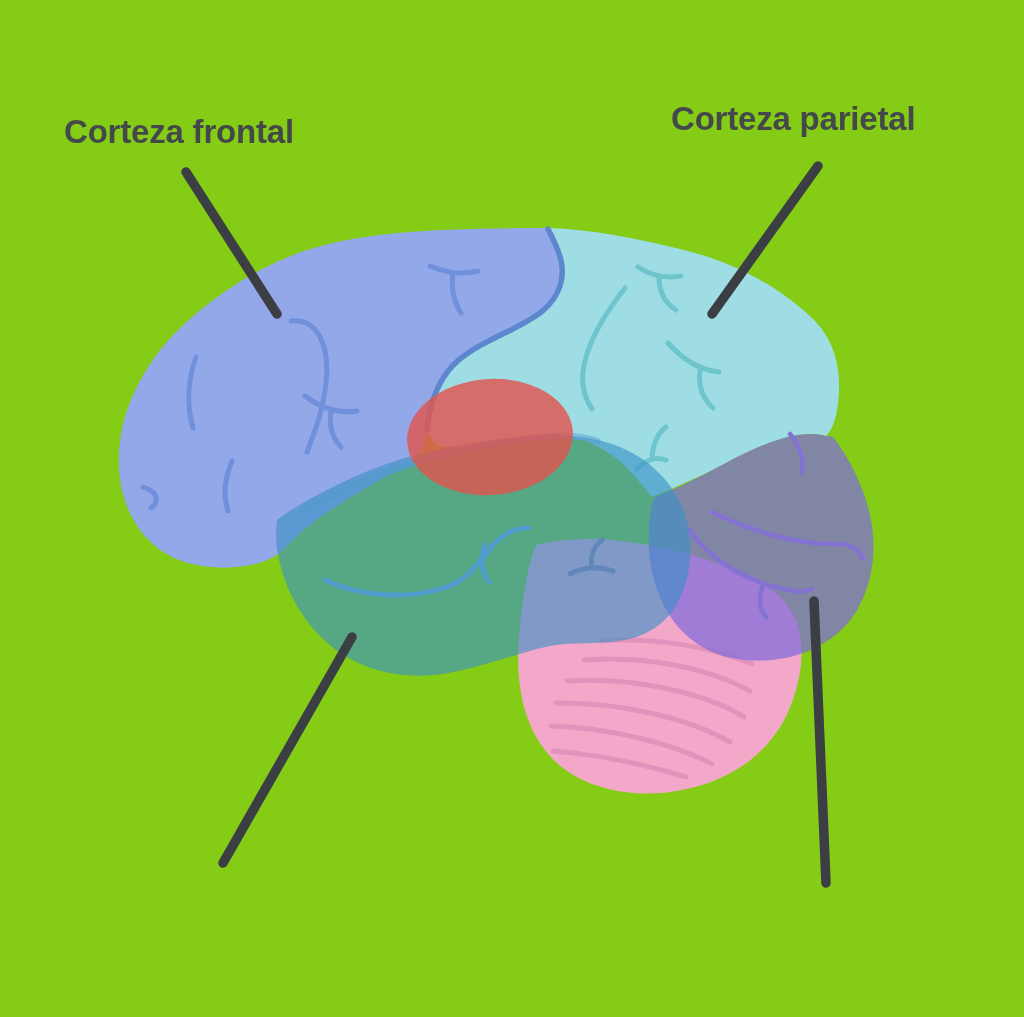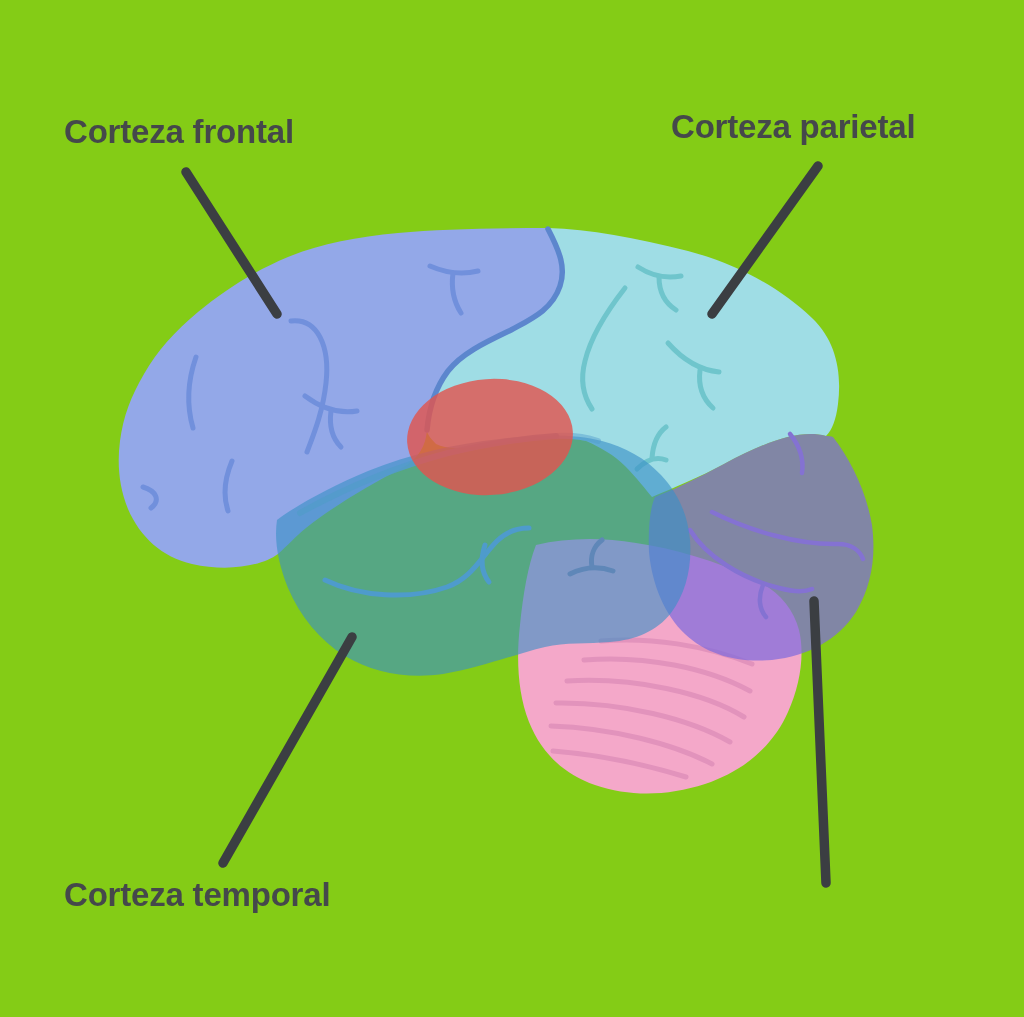--- a/index.html
+++ b/index.html
@@ -14,21 +14,21 @@
   .region-label{
     position:absolute;
     font-weight:700;
     font-size:33px;
     letter-spacing:-0.2px;
     color:#45484B;
     white-space:nowrap;
     user-select:none;
   }
   .lbl-frontal  {left:64px;  top:113px;}
-  .lbl-parietal {left:671px; top:108px;}
+  .lbl-parietal {left:671px; top:100px;}
   .lbl-temporal {left:64px;  top:876px;}
   .lbl-occipital{left:667px; top:894px;}
 </style>
 </head>
 <body>
 
 <div id="stage">
 
   <svg width="1024" height="1017" viewBox="0 0 1024 1017">
 
@@ -131,14 +131,13 @@
     <g stroke-width="9.5" stroke-linecap="round" stroke="#3B3E42">
       <line x1="186" y1="172" x2="277" y2="314"></line>
       <line x1="818" y1="166" x2="712" y2="314"></line>
       <line x1="352" y1="637" x2="223" y2="863"></line>
       <line x1="814" y1="601" x2="826" y2="883"></line>
     </g>
   </svg>
 
   <div class="region-label lbl-frontal">Corteza frontal</div>
   <div class="region-label lbl-parietal">Corteza parietal</div>
-  <div class="region-label lbl-temporal">Corteza temporal</div>
 </div>
 
 </body></html>

